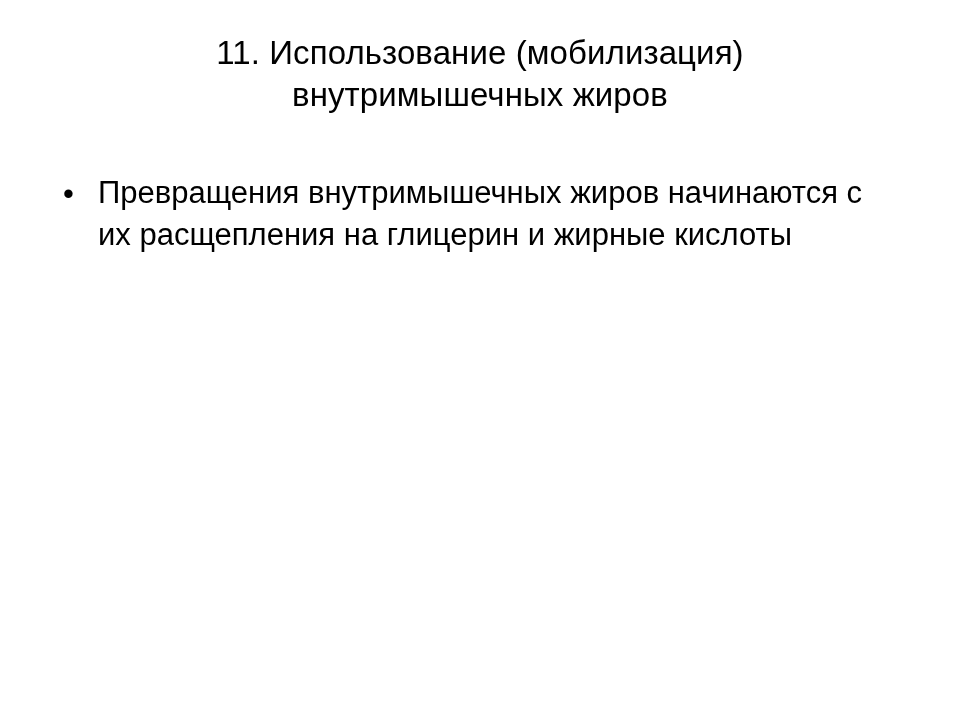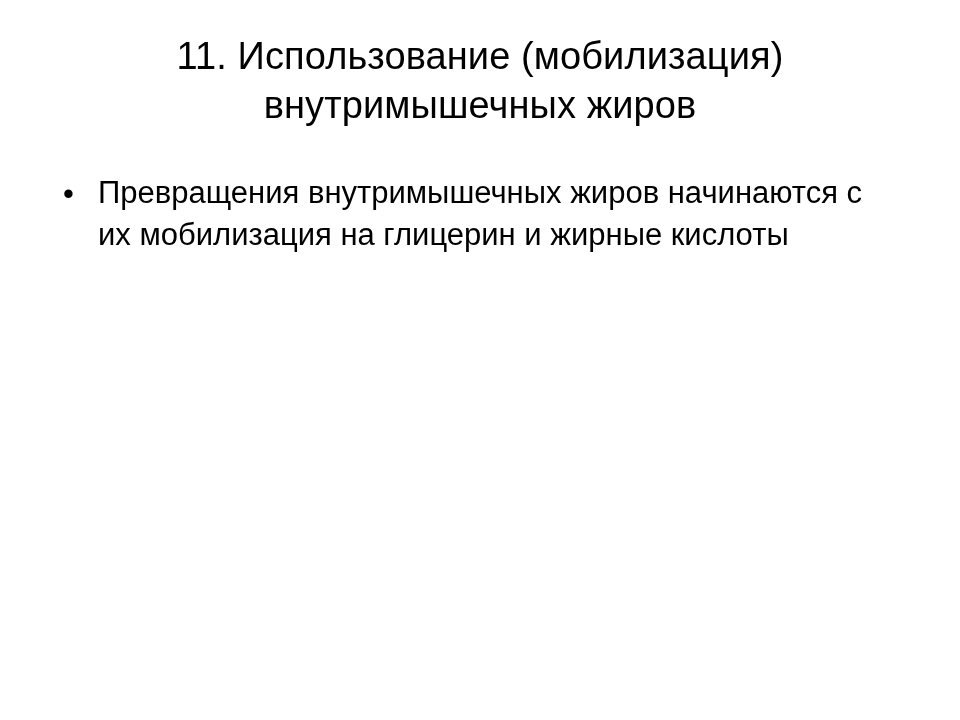--- a/index.html
+++ b/index.html
@@ -20,21 +20,21 @@
     height: 720px;
     background: #ffffff;
     box-sizing: border-box;
   }
   .slide-title {
     position: absolute;
     left: 80px;
     top: 32px;
     width: 800px;
     text-align: center;
-    font-size: 38px;
+    font-size: 33px;
     line-height: 1.28;
     font-weight: 400;
     color: #000000;
     letter-spacing: 0.1px;
   }
   .body-list {
     position: absolute;
     left: 55px;
     top: 172px;
     width: 850px;
@@ -65,17 +65,17 @@
 </head>
 <body>
 
 <div class="slide">
 
   <div class="slide-title">11. Использование (мобилизация) внутримышечных жиров</div>
 
   <ul class="body-list">
     <li class="bullet-item">
       <span class="bullet-dot">•</span>
-      <span class="bullet-text">Превращения внутримышечных жиров начинаются с их мобилизация на глицерин и жирные кислоты</span>
+      <span class="bullet-text">Превращения внутримышечных жиров начинаются с их расщепления на глицерин и жирные кислоты</span>
     </li>
   </ul>
 
 </div>
 
 </body></html>

